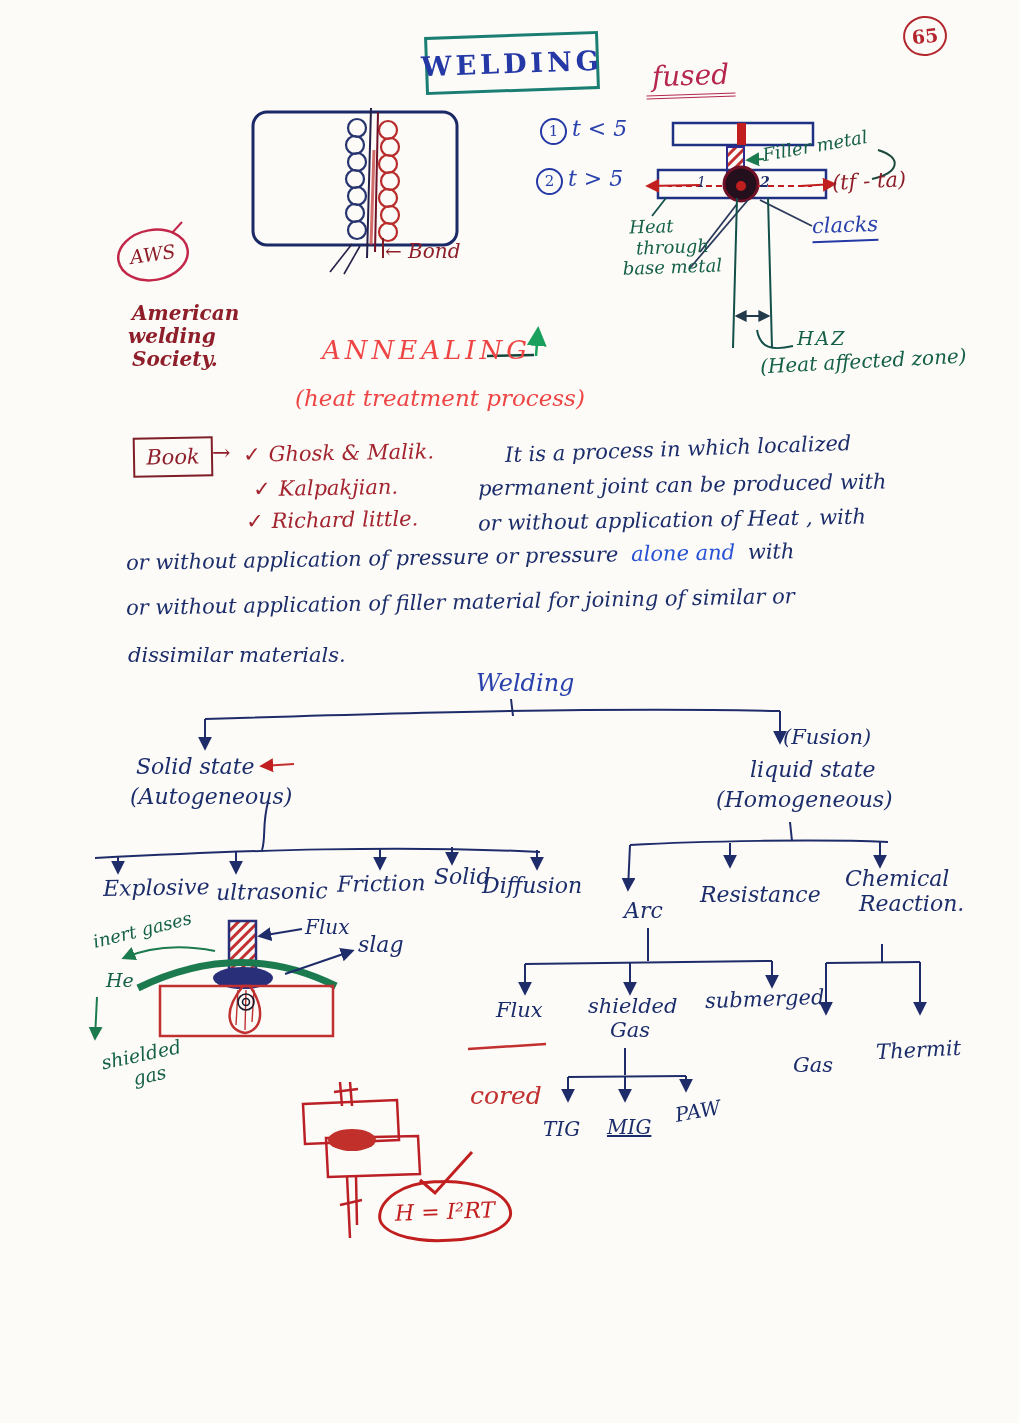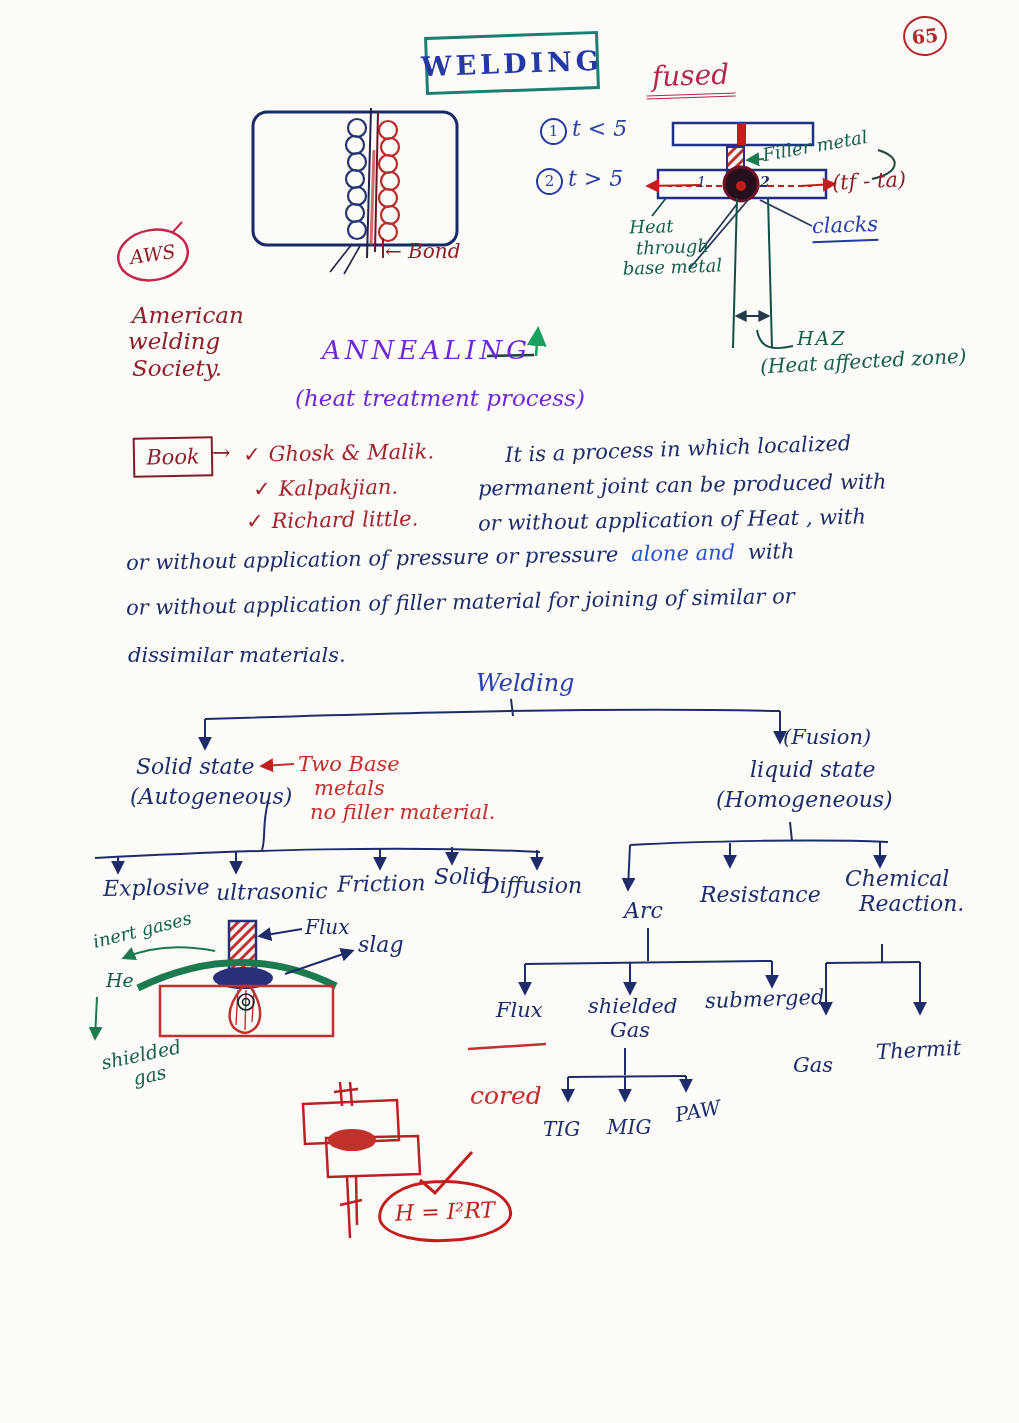--- a/index.html
+++ b/index.html
@@ -2,21 +2,21 @@
 <html><head>
 <meta charset="utf-8">
 <style>
   html,body{margin:0;padding:0;background:#dddad2;}
   .sheet{position:relative;width:1019px;height:1423px;margin:0 auto;background:#fcfbf7;
          overflow:hidden;font-family:"DejaVu Serif",serif;}
   .sheet svg.overlay{position:absolute;left:0;top:0;z-index:1;}
   .t{position:absolute;z-index:2;font-style:italic;white-space:nowrap;line-height:1.15;}
   .navy{color:#1c2d6b}.blue{color:#2941ad}.bblue{color:#2550d4}
   .red{color:#c22f2f}.maroon{color:#8e1f2a}.dred{color:#a3242e}
-  .green{color:#156048}.dgreen{color:#6d28d9}.crimson{color:#b5274d}
+  .green{color:#156048}.dgreen{color:#ef4444}.crimson{color:#b5274d}
   .title-box{position:absolute;left:425px;top:34px;width:168px;height:52px;z-index:2;
     border:3px solid #1a7f72;transform:rotate(-2deg);display:flex;align-items:center;justify-content:center;}
   .title-box span{font-size:27px;letter-spacing:4px;color:#2438a6;font-weight:bold;}
   .page-num{position:absolute;left:903px;top:16px;width:40px;height:36px;z-index:2;
     border:2.5px solid #b3262e;border-radius:50%;color:#b3262e;font-size:19px;font-weight:bold;
     display:flex;align-items:center;justify-content:center;transform:rotate(-6deg);}
   .fused{font-size:28px;border-bottom:4px double #b5274d;padding:0 6px 2px 6px;transform:rotate(-2deg);}
   .circ{display:inline-flex;align-items:center;justify-content:center;width:23px;height:23px;
     border:2px solid #2438a6;border-radius:50%;font-size:15px;font-style:normal;margin-right:5px;}
   .book-box{position:absolute;left:133px;top:437px;width:76px;height:36px;z-index:2;
@@ -206,21 +206,21 @@
 
   <div class="t green" style="left:630px;top:216px;font-size:18px;transform:rotate(-2deg);">
     <div>Heat</div>
     <div style="margin-left:6px;">through</div>
     <div style="margin-left:-8px;">base metal</div>
   </div>
   <div class="t green" style="left:797px;top:328px;font-size:19px;letter-spacing:2px;">HAZ</div>
   <div class="t green" style="left:760px;top:350px;font-size:20px;transform:rotate(-3deg);">(Heat affected zone)</div>
 
   <div class="t maroon" style="left:130px;top:244px;font-size:19px;transform:rotate(-8deg);">AWS</div>
-  <div class="t maroon" style="left:132px;top:302px;font-size:23px;">
+  <div class="t maroon" style="left:132px;top:302px;font-size:20px;font-weight:bold;">
     <div>American</div>
     <div style="margin-left:-4px;">welding</div>
     <div>Society.</div>
   </div>
 
   <div class="t dgreen" style="left:322px;top:336px;font-size:26px;letter-spacing:4px;">ANNEALING</div>
   <div class="t dgreen" style="left:295px;top:385px;font-size:23px;">(heat treatment process)</div>
 
   <div class="book-box">
       <span>Book</span>
@@ -244,25 +244,20 @@
     <span class="bblue" style="margin:0 6px;">alone and</span>
     <span>with</span>
   </div>
   <div class="t navy" style="left:126px;top:590px;font-size:21px;transform:rotate(-1deg);">or without application of filler material for joining of similar or</div>
   <div class="t navy" style="left:128px;top:643px;font-size:21px;">dissimilar materials.</div>
 
   <div class="t blue" style="left:476px;top:670px;font-size:24px;">Welding</div>
   <div class="t navy" style="left:783px;top:725px;font-size:21px;">(Fusion)</div>
   <div class="t navy" style="left:136px;top:754px;font-size:22px;">Solid state</div>
   <div class="t navy" style="left:130px;top:784px;font-size:22px;">(Autogeneous)</div>
-  <div class="t red" style="left:298px;top:752px;font-size:21px;">
-    <div>Two Base</div>
-    <div style="margin-left:16px;">metals</div>
-    <div style="margin-left:12px;">no filler material.</div>
-  </div>
   <div class="t navy" style="left:103px;top:875px;font-size:22px;transform:rotate(-1deg);">Explosive</div>
   <div class="t navy" style="left:216px;top:879px;font-size:22px;transform:rotate(-1deg);">ultrasonic</div>
   <div class="t navy" style="left:337px;top:871px;font-size:22px;transform:rotate(-1deg);">Friction</div>
   <div class="t navy" style="left:434px;top:864px;font-size:22px;">Solid</div>
   <div class="t navy" style="left:482px;top:873px;font-size:22px;">Diffusion</div>
   <div class="t navy" style="left:750px;top:757px;font-size:22px;">liquid state</div>
   <div class="t navy" style="left:716px;top:787px;font-size:22px;">(Homogeneous)</div>
   <div class="t navy" style="left:624px;top:898px;font-size:22px;">Arc</div>
   <div class="t navy" style="left:700px;top:882px;font-size:22px;">Resistance</div>
   <div class="t navy" style="left:845px;top:866px;font-size:22px;">
@@ -270,21 +265,21 @@
     <div style="margin-left:14px;">Reaction.</div>
   </div>
   <div class="t navy" style="left:496px;top:998px;font-size:21px;">Flux</div>
   <div class="t red" style="left:470px;top:1082px;font-size:25px;">cored</div>
   <div class="t navy" style="left:588px;top:994px;font-size:21px;">
     <div>shielded</div>
     <div style="margin-left:22px;">Gas</div>
   </div>
   <div class="t navy" style="left:705px;top:987px;font-size:21px;transform:rotate(-2deg);">submerged</div>
   <div class="t navy" style="left:543px;top:1118px;font-size:20px;">TIG</div>
-  <div class="t navy" style="left:607px;top:1116px;font-size:20px;">MIG</div>
+  <div class="t navy" style="left:607px;top:1116px;font-size:20px;text-decoration:underline;">MIG</div>
   <div class="t navy" style="left:675px;top:1100px;font-size:20px;transform:rotate(-10deg);">PAW</div>
   <div class="t navy" style="left:793px;top:1053px;font-size:21px;">Gas</div>
   <div class="t navy" style="left:876px;top:1038px;font-size:21px;transform:rotate(-3deg);">Thermit</div>
 
   <div class="t green" style="left:92px;top:920px;font-size:18px;transform:rotate(-14deg);">inert gases</div>
   <div class="t green" style="left:106px;top:970px;font-size:19px;">He</div>
   <div class="t green" style="left:103px;top:1044px;font-size:19px;transform:rotate(-12deg);">
     <div>shielded</div>
     <div style="margin-left:28px;">gas</div>
   </div>

